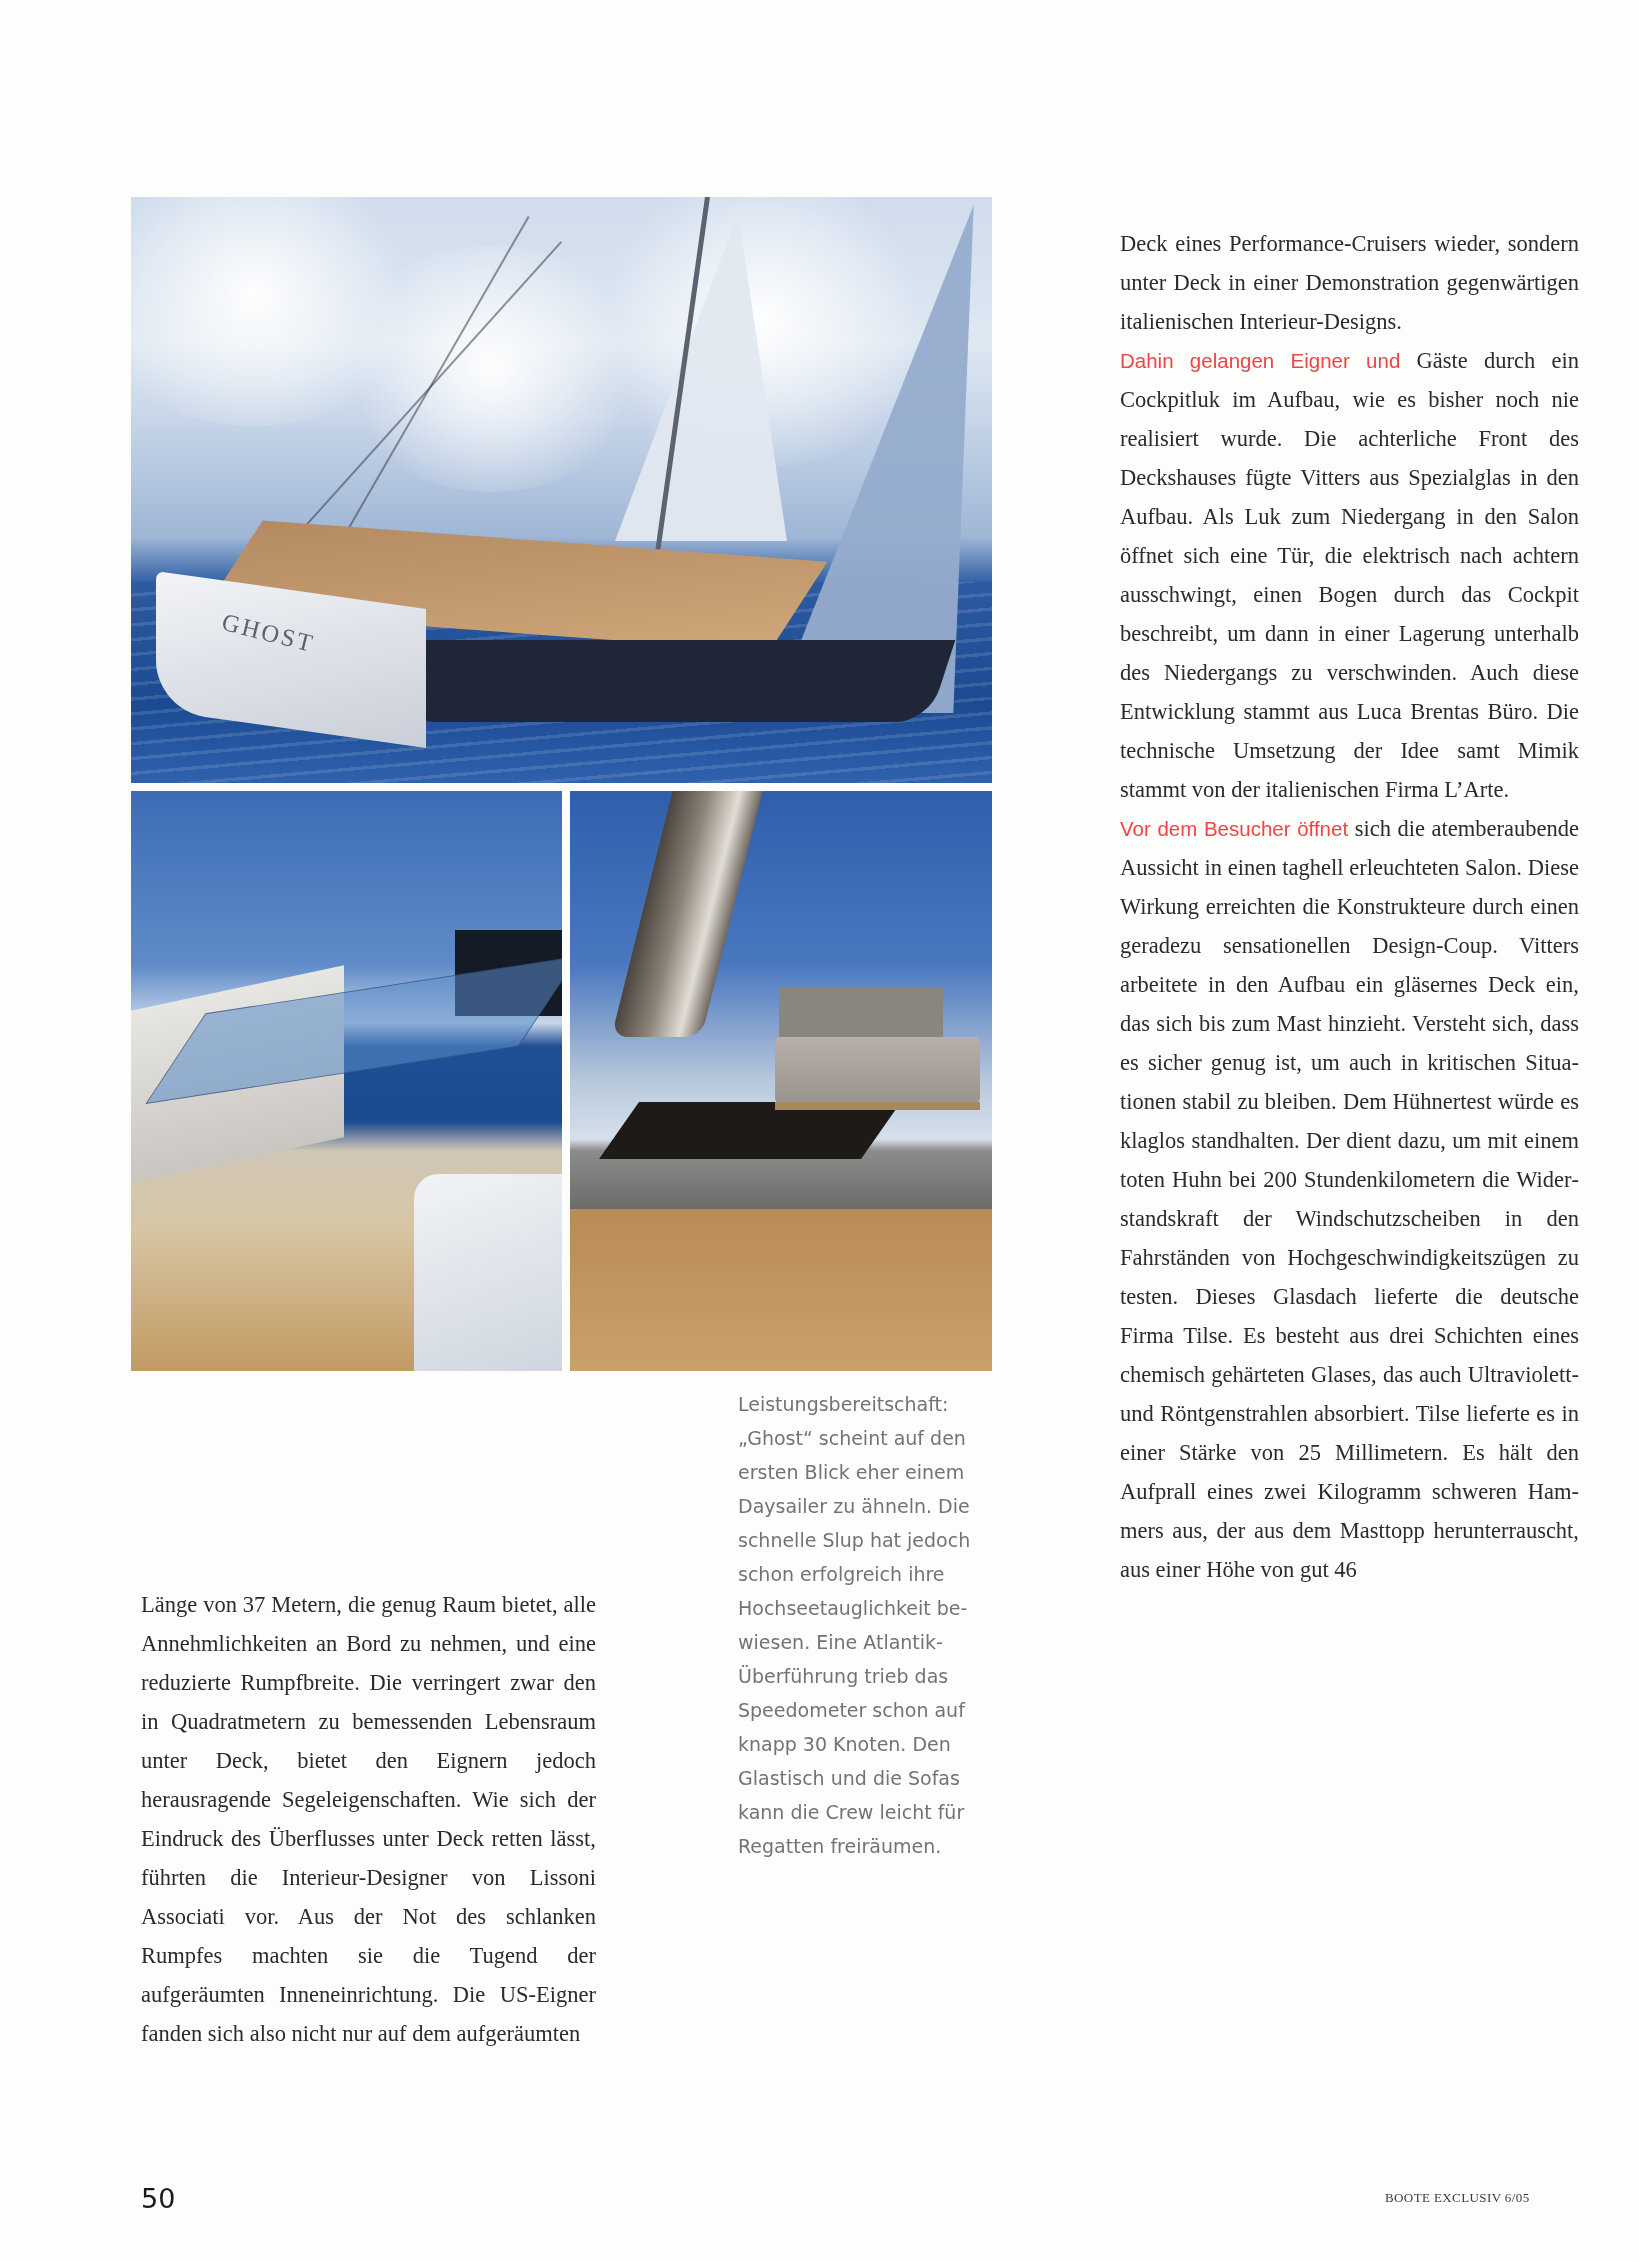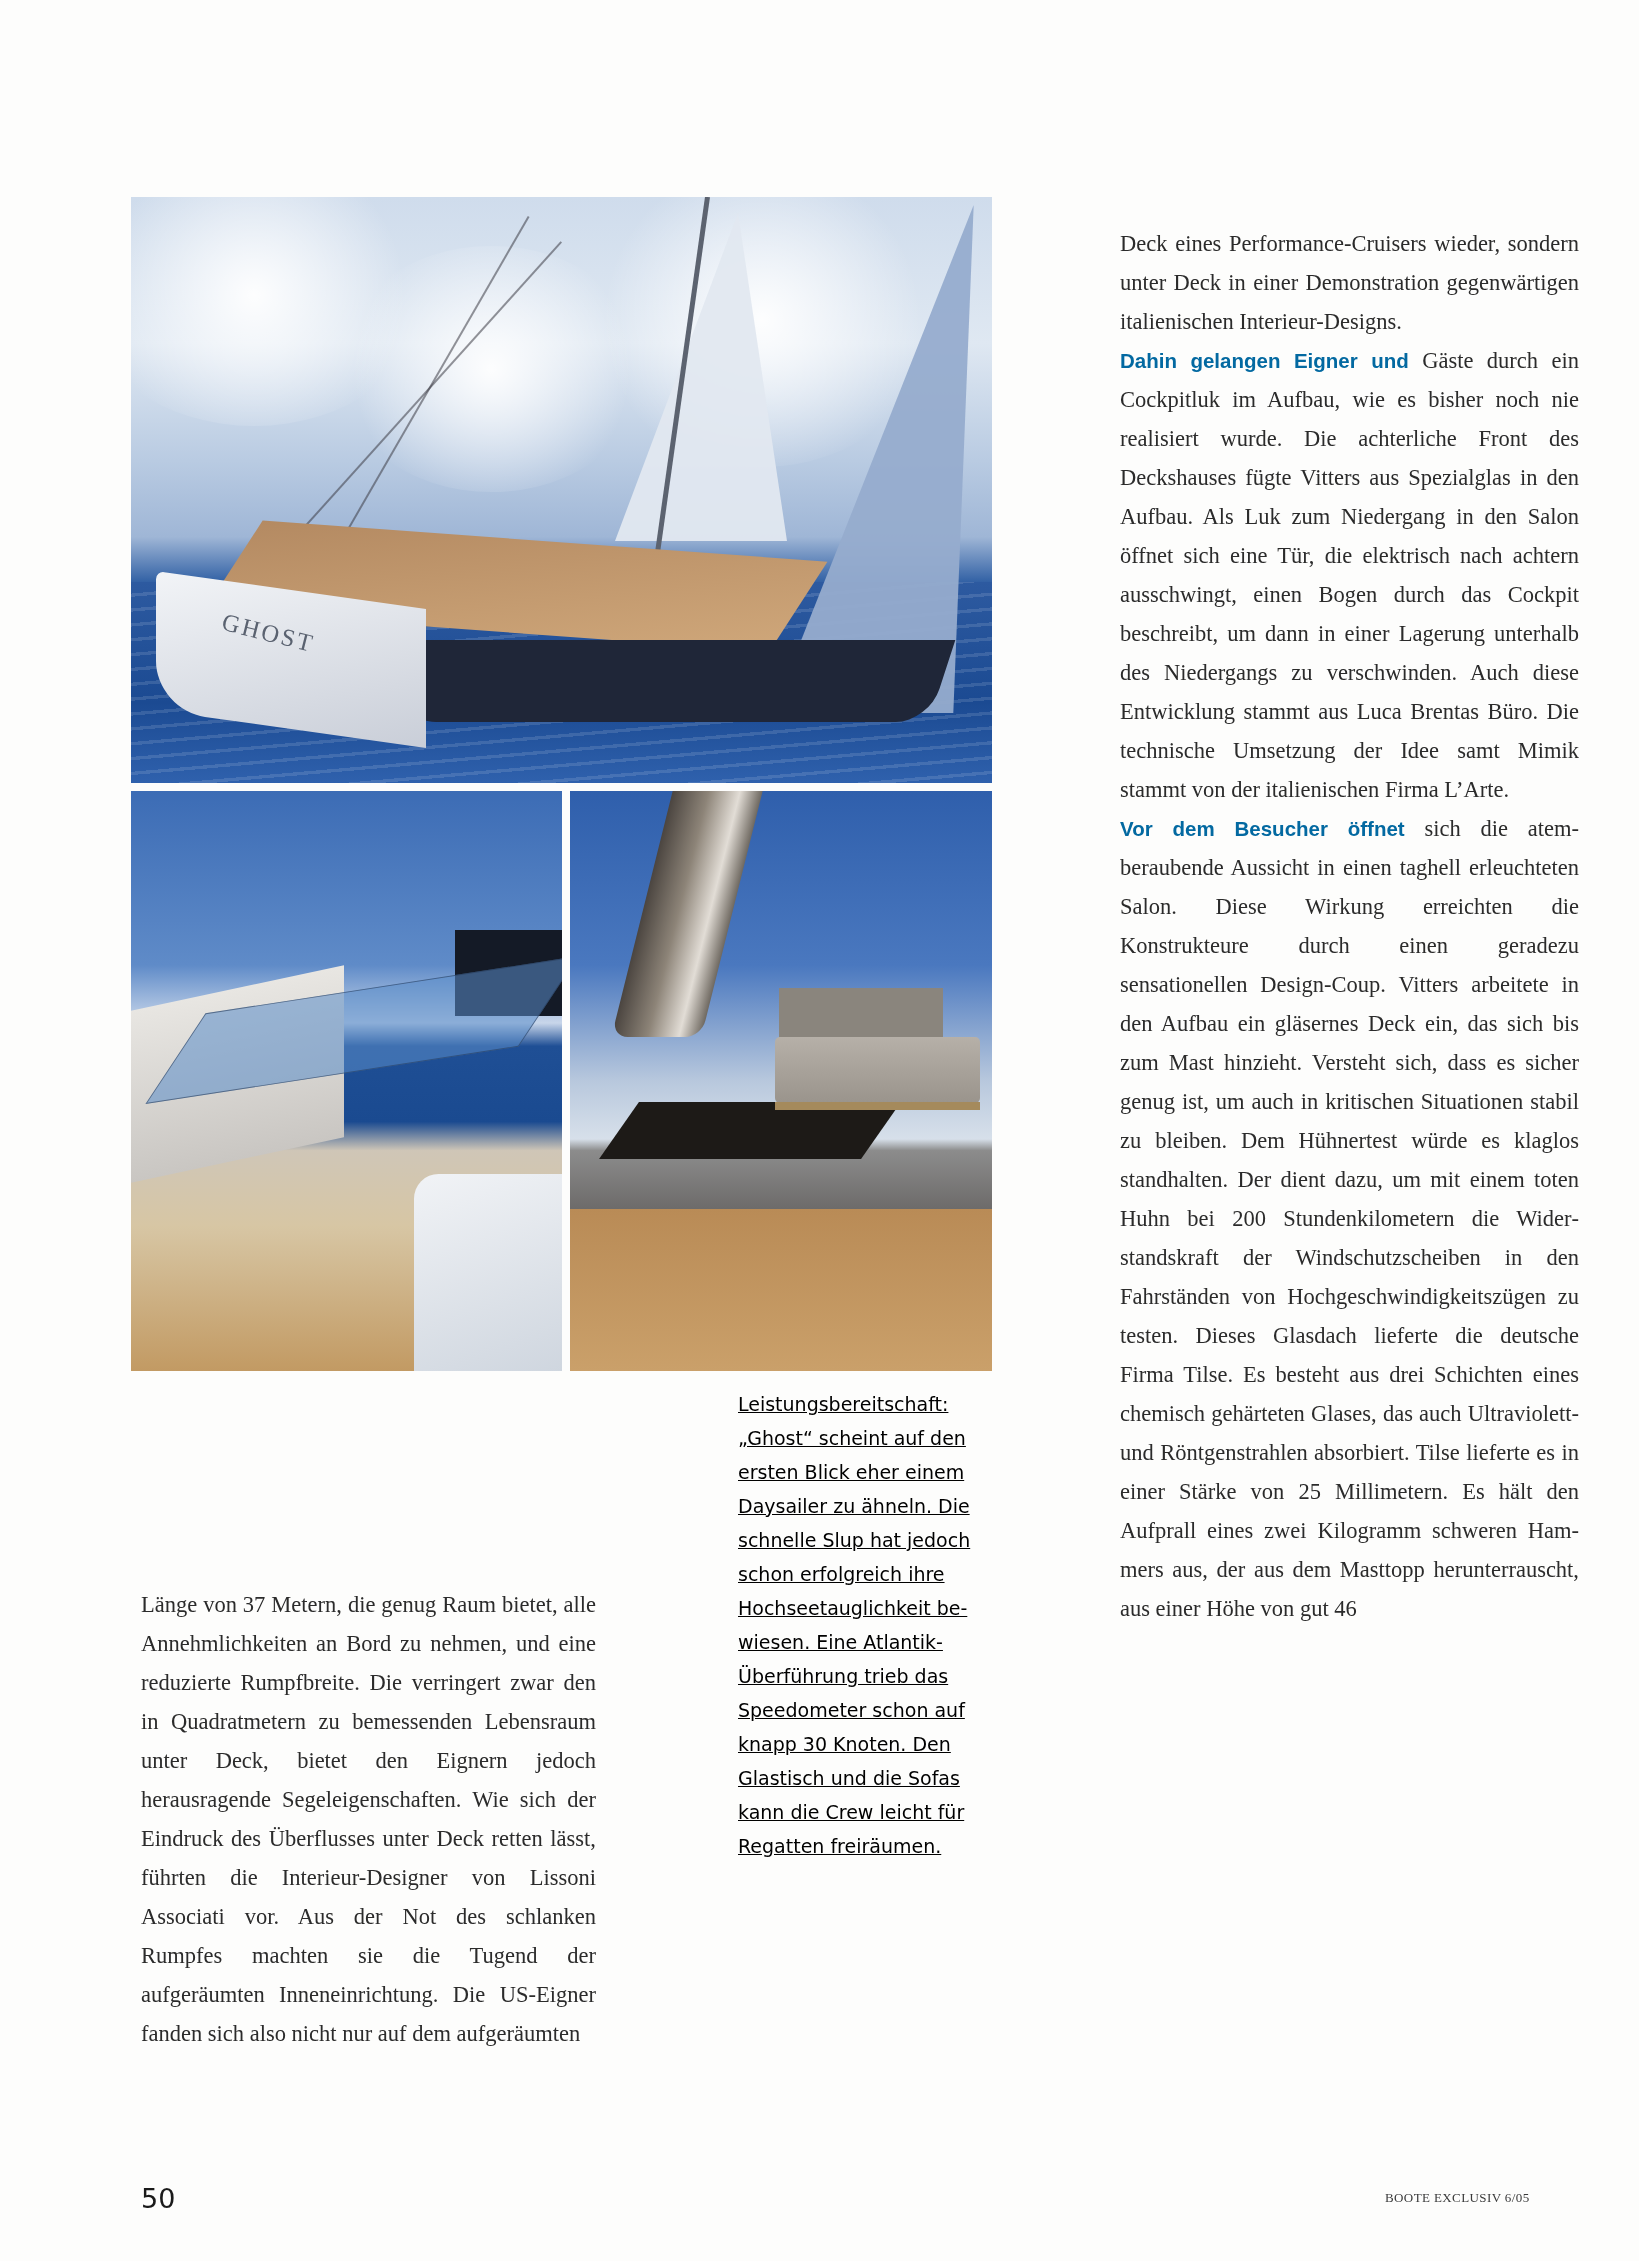--- a/index.html
+++ b/index.html
@@ -51,28 +51,28 @@
   #photo-chair .pole { position:absolute; left:74px; top:-16.4px; width:90px; height:262px; background: linear-gradient(90deg,#4b4540,#8d8478 40%,#e2ddd6 75%,#6e6860); border-radius: 0 0 16.4px 16.4px; transform: skewX(-14deg); }
   #photo-chair .chair-back { position:absolute; left:209px; top:197px; width:164px; height:53px; background:#8a857d; }
   #photo-chair .chair-seat { position:absolute; left:205px; top:246px; width:205px; height:66px; background: linear-gradient(180deg,#b6b0a8,#9a948c); border-radius: 4.9px; }
   #photo-chair .chair-frame { position:absolute; left:205px; top:311px; width:205px; height:8.2px; background:#a58a5c; }
   #photo-chair .shadow { position:absolute; left:49px; top:311px; width:262px; height:57px; background:#1d1a17; transform: skewX(-35deg); }
 
   
   .body-text { font-size: 22.5px; line-height: 39px; text-align: justify; color: #2b2b2b; hyphens: manual; margin-top: 44px; }
   .body-text p { margin: 0; }
   .body-text p.indent { text-indent: 24.6px; }
-  .lead-bold { font-family: "Liberation Sans", "DejaVu Sans", sans-serif; font-weight: bold; font-size: 20.5px; color: #0369a1; }
+  .lead-bold { font-family: "Liberation Sans", "DejaVu Sans", sans-serif; font-weight: normal; font-size: 20.5px; color: #ef4444; }
 
   #col-left  { left: 141px; top: 1541px; width: 455px; font-family: Liberation Serif, serif; }
   #col-right { left: 1120px; top: 180px; width: 459px; }
 
   #caption {
     left: 738px; top: 1387px; width: 270px;
-    font-family: "DejaVu Sans", "Liberation Sans", sans-serif; font-size: 19px; line-height: 34px; color: #000000; text-decoration: underline;
+    font-family: "DejaVu Sans", "Liberation Sans", sans-serif; font-size: 19px; line-height: 34px; color: #737373;
   }
   #caption .cap-line { display: block; white-space: nowrap; }
 
   
   #page-number { left: 141px; top: 2183px; font-family: "DejaVu Sans", "Liberation Sans", sans-serif; font-weight: normal; font-size: 27px; color: #1a1a1a; }
   #magazine-info { left: 1385px; top: 2190px; font-family: "Liberation Serif", serif; font-size: 13px; letter-spacing: 0.4px; color: #3a3a3a; }
 </style>
 </head>
 <body>
 

